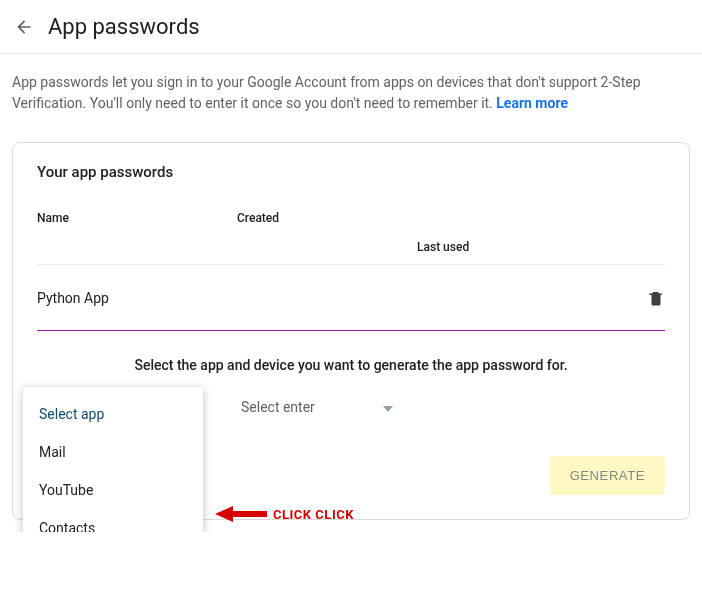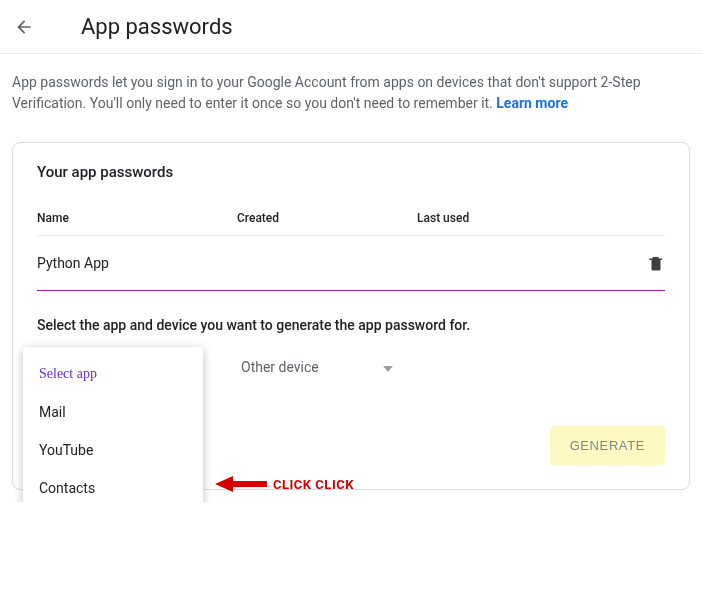--- a/index.html
+++ b/index.html
@@ -21,78 +21,78 @@
       cursor: pointer;
       margin-right: 12px;
       display: flex;
       align-items: center;
       justify-content: center;
     }
     .page-title {
       font-size: 22px;
       font-weight: 400;
       color: #202124;
-      margin-left: 33px;
     }
     .description {
       padding: 18px 12px 10px 12px;
       font-size: 14px;
       color: #5f6368;
       line-height: 1.5;
     }
     .learn-more {
       color: #1a73e8;
       cursor: pointer;
       text-decoration: none;
       font-weight: bold;
     }
     .card {
       margin: 18px 12px 12px 12px;
       border: 1px solid #dadce0;
       border-radius: 8px;
-      padding: 20px 24px 38px 24px;
+      padding: 20px 24px 28px 24px;
       position: relative;
     }
     .card-heading {
       font-size: 15px;
       font-weight: 500;
       color: #202124;
       margin-bottom: 30px;
     }
     .table-header {
       display: flex;
       font-size: 12px;
       font-weight: 500;
       color: #202124;
       padding-bottom: 10px;
       border-bottom: 1px solid #e8eaed;
     }
     .col-name { flex: 0 0 200px; }
     .col-created { flex: 0 0 180px; }
-    .col-lastused { flex: 1; }
+    .col-lastused { flex: 1; margin-top: 29px; }
     .col-action { flex: 0 0 40px; text-align: right; }
     .table-row {
       display: flex;
       align-items: center;
       font-size: 14px;
       color: #202124;
       padding: 18px 0 18px 0;
       border-bottom: 1px solid #a21caf;
     }
     .trash-icon {
       cursor: pointer;
       display: flex;
       justify-content: flex-end;
     }
     .select-instruction {
       font-size: 14px;
       font-weight: 500;
       color: #202124;
       margin-top: 26px;
       margin-bottom: 20px;
+      text-align: center;
     }
     .dropdown-row {
       display: flex;
       gap: 30px;
       position: relative;
     }
     .dropdown {
       position: relative;
     }
     .dropdown-btn {
@@ -119,22 +119,21 @@
       z-index: 10;
       padding: 8px 0;
     }
     .dropdown-item {
       padding: 11px 16px;
       font-size: 14px;
       color: #202124;
       cursor: pointer;
     }
     .dropdown-item.placeholder {
-      color: #6d28d9;
-      font-family: Liberation Serif, serif;
+      color: #0c4a6e;
     }
     .dropdown-item.highlighted {
       background: #eeeeee;
     }
     .dropdown-item .italic {
       font-style: italic;
       color: #5f6368;
     }
     .generate-btn {
       position: absolute;
@@ -220,21 +219,21 @@
         <div class="dropdown-item">Contacts</div>
         <div class="dropdown-item">YouTube</div>
         <div class="dropdown-item highlighted">
           <span>Other </span><span class="italic">(Custom name)</span>
         </div>
       </div>
     </div>
 
     <div class="dropdown" style="margin-left:170px;">
       <div class="dropdown-btn">
-        <span>Other device</span>
+        <span>Select enter</span>
         <span class="chevron">
           <svg width="10" height="6" viewBox="0 0 10 6" fill="#9aa0a6">
                 <path d="M0 0l5 6 5-6z"></path>
               </svg>
         </span>
       </div>
     </div>
   </div>
 
   <button class="generate-btn">GENERATE</button>

